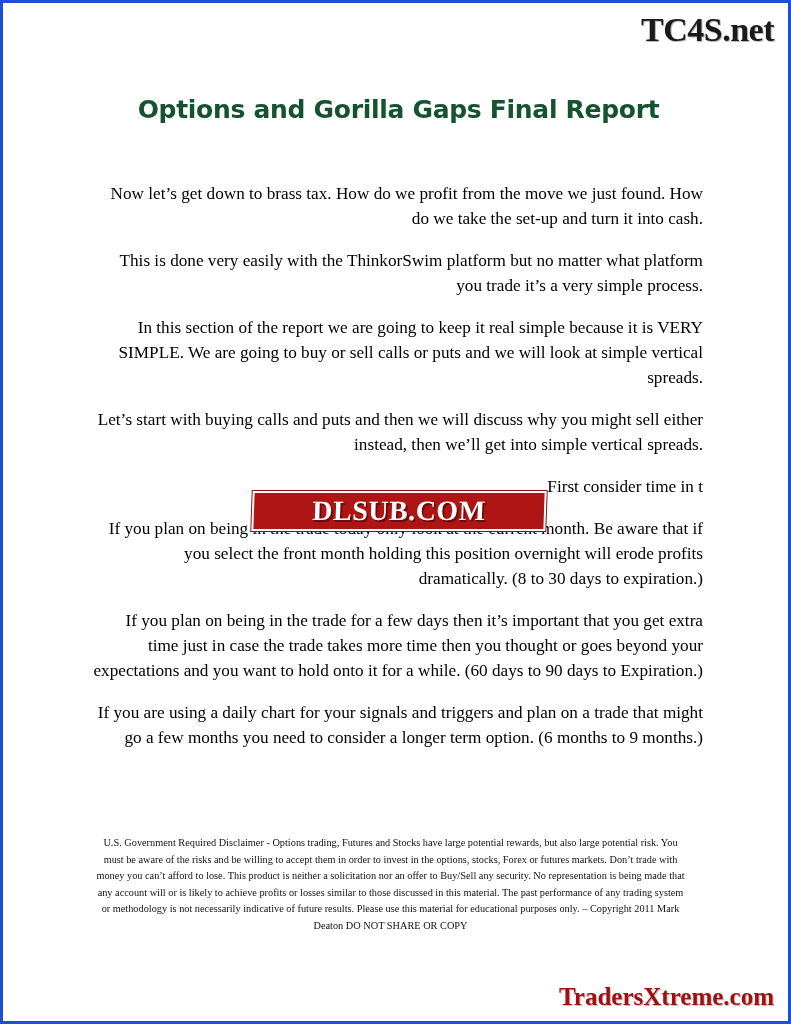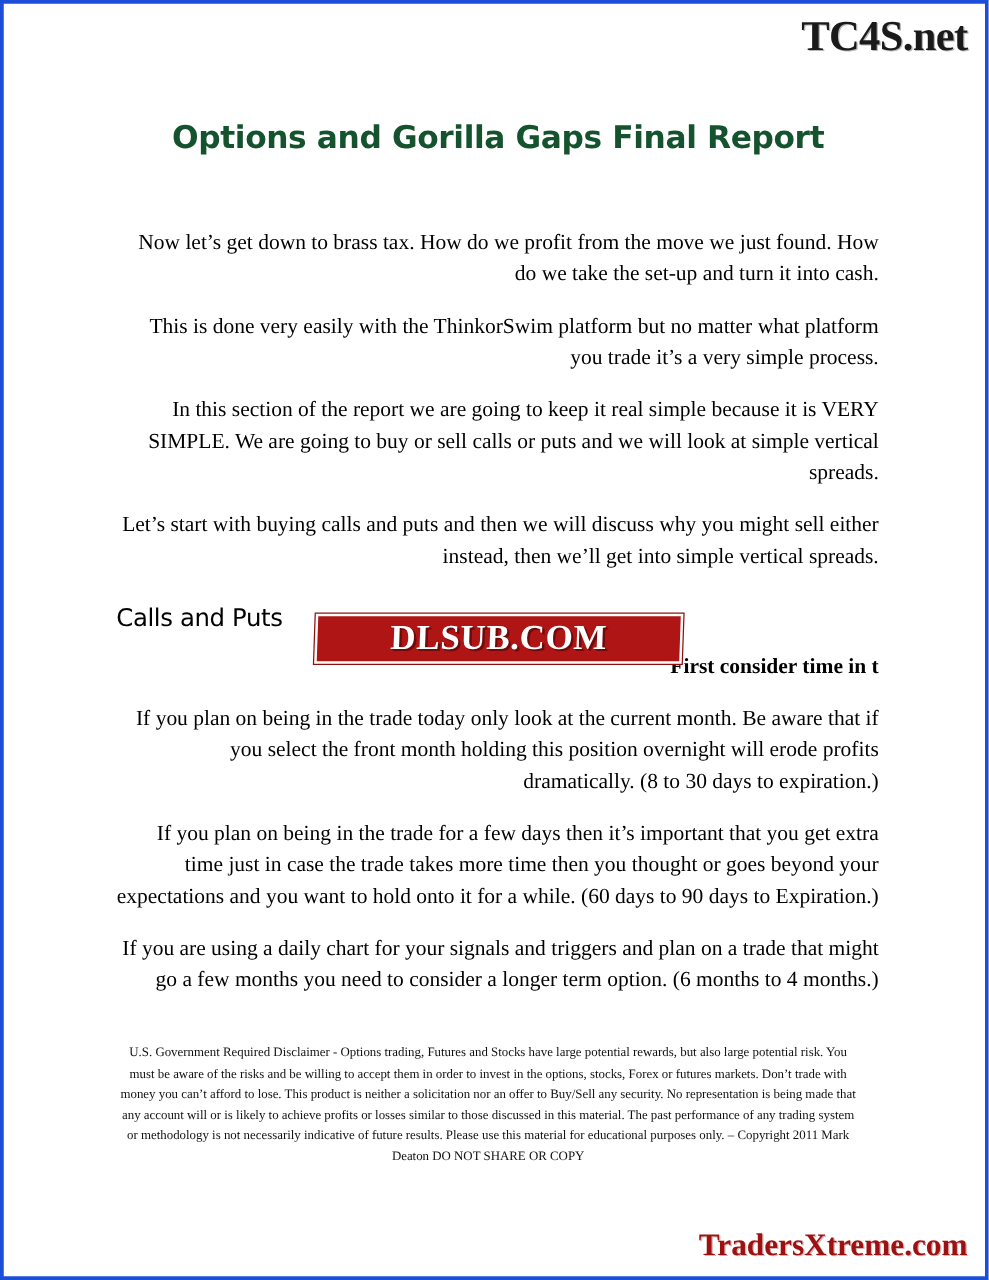--- a/index.html
+++ b/index.html
@@ -73,21 +73,20 @@
     font-size: 19.5px;
     font-weight: normal;
     letter-spacing: -0.3px;
     margin: 26px 0 14px 0;
     color: #000;
   }
 
   
   .para-covered {
     position: relative;
-    font-weight: bold;
   }
 
   
   .watermark {
     position: absolute;
     left: 249px;
     top: 488px;
     width: 290px;
     height: 36px;
     display: flex;
@@ -142,26 +141,25 @@
   <div class="brand-top">TC4S.net</div>
 
   <div class="doc-title">Options and Gorilla Gaps Final Report</div>
 
   <div class="body-col">
     <p class="para">Now let’s get down to brass tax.  How do we profit from the move we just found. How do we take the set-up and turn it into cash.</p>
     <p class="para">This is done very easily with the ThinkorSwim platform but no matter what platform you trade it’s a very simple process.</p>
     <p class="para">In this section of the report we are going to keep it real simple because it is VERY SIMPLE. We are going to buy or sell calls or puts and we will look at simple vertical spreads.</p>
     <p class="para">Let’s start with buying calls and puts and then we will discuss why you might sell either instead, then we’ll get into simple vertical spreads.</p>
 
-    <h2 class="section-head">Calls and Puts</h2>
 
     <p class="para para-covered">First consider time in t</p>
     <p class="para">If you plan on being in the trade today only look at the current month.  Be aware that if you select the front month holding this position overnight will erode profits dramatically. (8 to 30 days to expiration.)</p>
     <p class="para">If you plan on being in the trade for a few days then it’s important that you get extra time just in case the trade takes more time then you thought or goes beyond your expectations and you want to hold onto it for a while. (60 days to 90 days to Expiration.)</p>
-    <p class="para">If you are using a daily chart for your signals and triggers and plan on a trade that might go a few months you need to consider a longer term option. (6 months to 4 months.)</p>
+    <p class="para">If you are using a daily chart for your signals and triggers and plan on a trade that might go a few months you need to consider a longer term option. (6 months to 9 months.)</p>
   </div>
 
   <div class="watermark">
     <span>DLSUB.COM</span>
   </div>
 
   <div class="disclaimer">U.S. Government Required Disclaimer - Options trading, Futures and Stocks have large potential rewards, but also large potential risk. You must be aware of the risks and be willing to accept them in order to invest in the options, stocks, Forex or futures markets. Don’t trade with money you can’t afford to lose. This product is neither a solicitation nor an offer to Buy/Sell any security. No representation is being made that any account will or is likely to achieve profits or losses similar to those discussed in this material. The past performance of any trading system or methodology is not necessarily indicative of future results. Please use this material for educational purposes only.  – Copyright 2011 Mark Deaton DO NOT SHARE OR COPY</div>
 
   <div class="brand-bottom">TradersXtreme.com</div>
 

